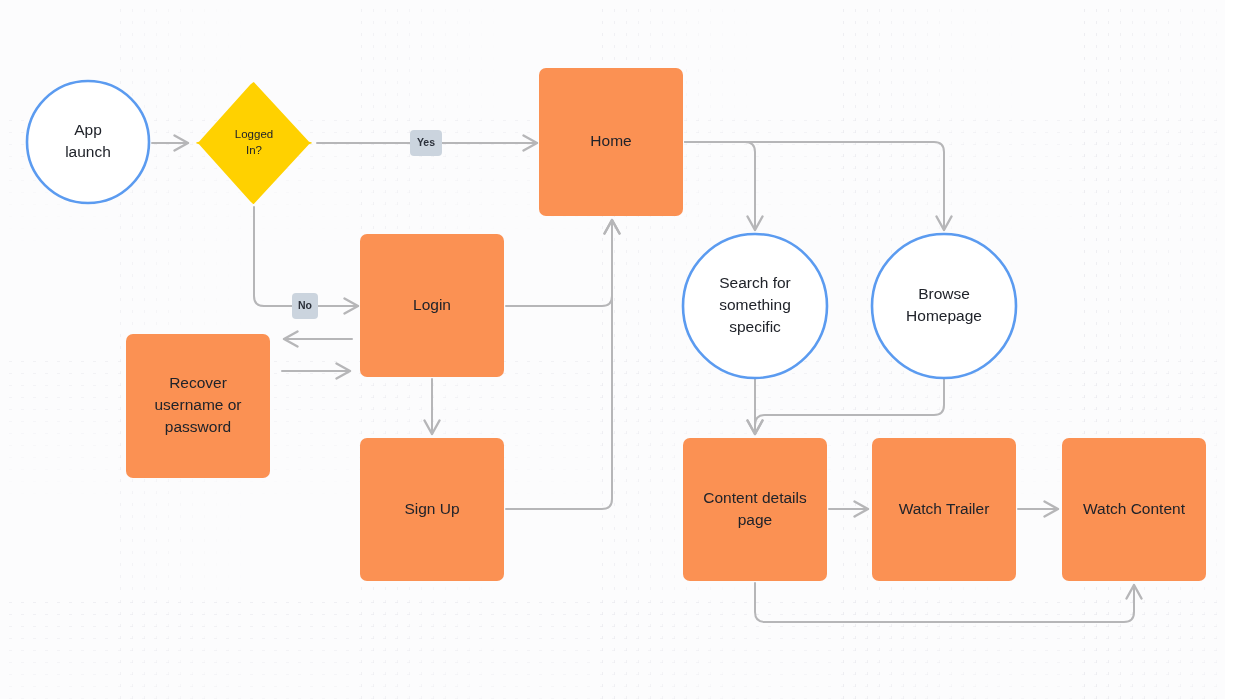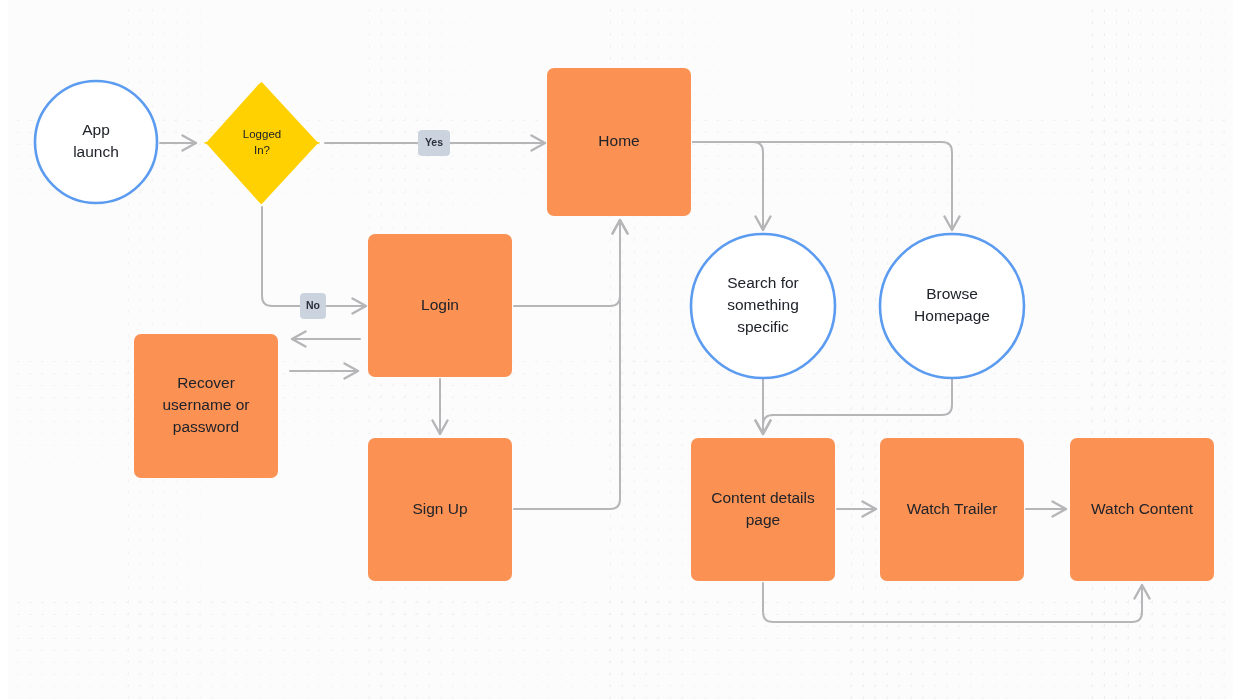--- a/index.html
+++ b/index.html
@@ -14,21 +14,20 @@
     position: relative;
     width: 1225px;
     height: 699px;
     overflow: hidden;
     background-color: #fcfcfd;
     background-image:
       linear-gradient(to right, #e9e9ee 1px, transparent 1px),
       linear-gradient(to bottom, #e9e9ee 1px, transparent 1px);
     background-size: 12.05px 12.05px;
     background-position: 0px 0px;
-    margin-left: 8px;
   }
   
   #grid-mask-h, #grid-mask-v {
     position: absolute;
     inset: 0;
     pointer-events: none;
   }
   #grid-mask-h {
     background-image: repeating-linear-gradient(
       to bottom,

